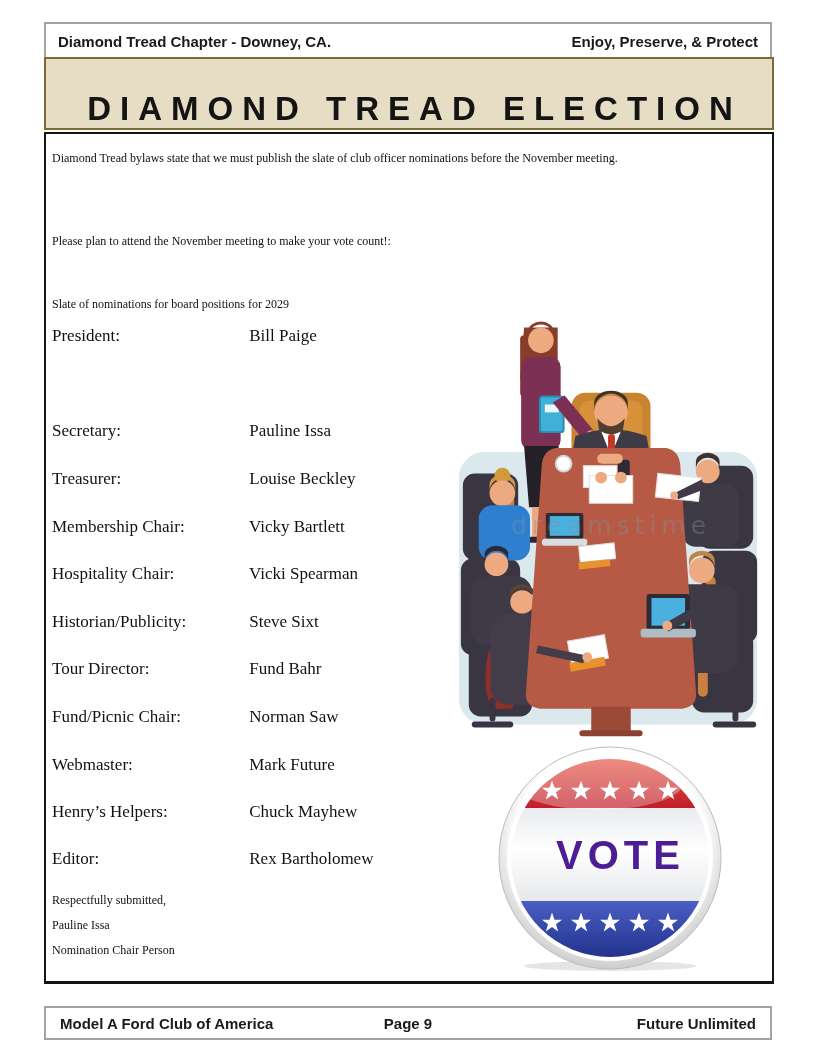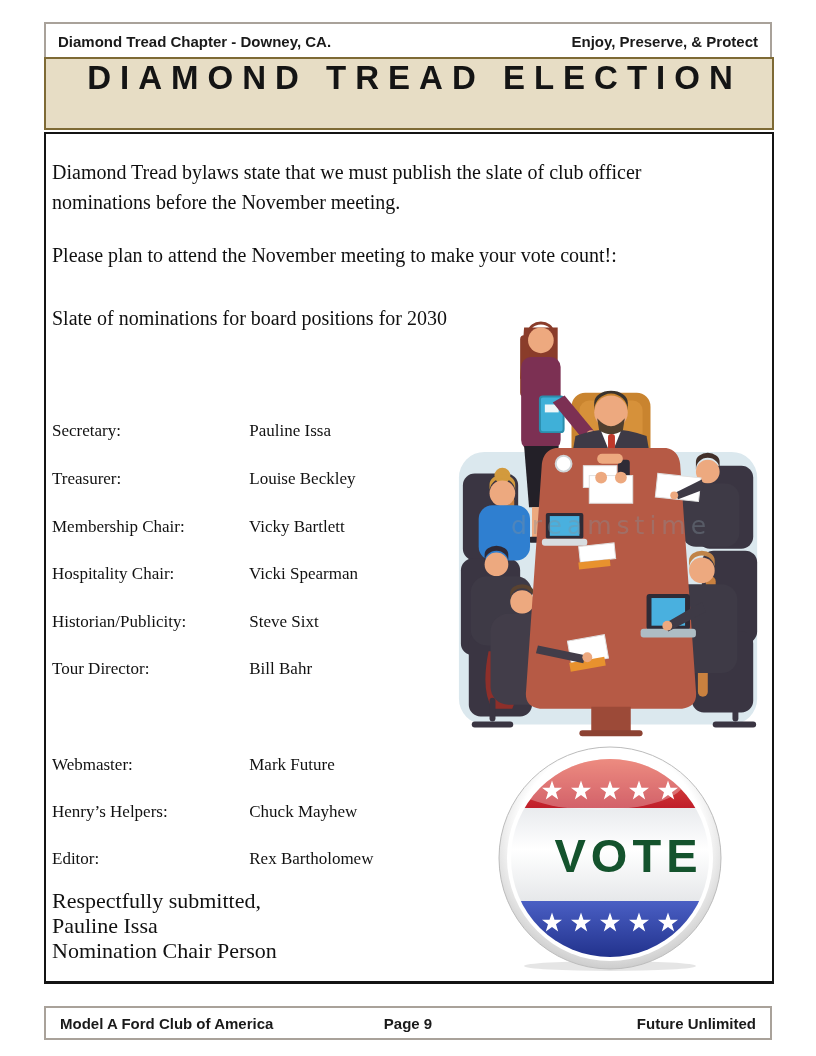--- a/index.html
+++ b/index.html
@@ -8,52 +8,52 @@
 
   
   .header-box{position:absolute;left:44px;top:22px;width:728px;height:38px;
     border:2px solid #a9a29a;box-sizing:border-box;
     display:flex;justify-content:space-between;align-items:center;padding:0 12px;
     font-family:"Liberation Sans", sans-serif;font-weight:bold;font-size:15px;color:#1a1a1a;}
 
   
   .banner{position:absolute;left:44px;top:57px;width:730px;height:73px;
     background:#e7ddc5;border:2px solid #7e6a35;box-sizing:border-box;
-    display:flex;align-items:flex-start;justify-content:center;padding-left:11px;}
+    display:flex;align-items:flex-end;justify-content:center;padding-left:11px;}
   .banner .title{font-family:"Liberation Sans", sans-serif;font-weight:bold;
     font-size:33px;letter-spacing:9px;color:#141414;}
 
   
   .main-box{position:absolute;left:44px;top:132px;width:730px;height:852px;
     border:2px solid #141414;border-bottom-width:3px;box-sizing:border-box;background:#fff;}
 
-  .para{position:absolute;left:52px;font-size:20px;line-height:1.5;color:#101010;}
+  .para{position:absolute;left:52px;font-size:12px;line-height:1.5;color:#101010;}
   .intro{top:137px;width:690px;}
   .attend{top:220px;width:690px;}
   .slate{top:283px;width:690px;}
 
   .nom-row{position:absolute;left:52px;font-size:17px;white-space:nowrap;}
   .nom-row .pos{display:inline-block;width:193px;}
 
-  .closing{position:absolute;left:52px;top:888px;font-size:22px;line-height:25px;}
+  .closing{position:absolute;left:52px;top:888px;font-size:12px;line-height:25px;}
 
   
   .meeting{position:absolute;left:453px;top:303px;width:316px;height:437px;}
   .meeting svg{position:absolute;left:0;top:0;}
   .watermark{position:absolute;left:0;top:208px;width:100%;text-align:center;
     font-family:"DejaVu Sans", sans-serif;font-size:25px;letter-spacing:5px;
     color:rgba(130,145,155,0.38);pointer-events:none;}
 
   
   .vote-badge{position:absolute;left:498px;top:746px;width:224px;height:226px;}
   .vote-badge svg{position:absolute;left:0;top:0;}
-  .vote-text{position:absolute;left:16px;top:64px;width:224px;height:90px;
+  .vote-text{position:absolute;left:8px;top:64px;width:224px;height:90px;
     display:flex;align-items:center;justify-content:center;
-    font-family:"Liberation Sans", sans-serif;font-weight:bold;font-size:47px;
-    letter-spacing:5px;padding-left:5px;box-sizing:border-box;color:#14532d;}
+    font-family:"Liberation Sans", sans-serif;font-weight:bold;font-size:40px;
+    letter-spacing:5px;padding-left:5px;box-sizing:border-box;color:#4c1d95;}
 
   
   .footer-box{position:absolute;left:44px;top:1006px;width:728px;height:34px;
     border:2px solid #a9a29a;box-sizing:border-box;
     display:grid;grid-template-columns:1fr auto 1fr;align-items:center;padding:0 14px;
     font-family:"Liberation Sans", sans-serif;font-weight:bold;font-size:15px;color:#1a1a1a;}
   .footer-box .f-right{text-align:right;padding-left:37px;}
   .footer-box .f-center{text-align:center;}
 </style>
 </head>
@@ -67,22 +67,26 @@
   </div>
 
   <div class="banner">
     <span class="title">DIAMOND TREAD ELECTION</span>
   </div>
 
   <div class="main-box"></div>
 
   <p class="para intro">Diamond Tread bylaws state that we must publish the slate of club officer nominations before the November meeting.</p>
   <p class="para attend">Please plan to attend the November meeting to make your vote count!:</p>
-  <p class="para slate">Slate of nominations for board positions for 2030</p>
-
+  <p class="para slate">Slate of nominations for board positions for 2029</p>
+
+  <div class="nom-row" style="top:326px">
+    <span class="pos">President:</span>
+    <span class="nom">Bill Paige</span>
+  </div>
   <div class="nom-row" style="top:421px">
     <span class="pos">Secretary:</span>
     <span class="nom">Pauline Issa</span>
   </div>
   <div class="nom-row" style="top:469px">
     <span class="pos">Treasurer:</span>
     <span class="nom">Louise Beckley</span>
   </div>
   <div class="nom-row" style="top:517px">
     <span class="pos">Membership Chair:</span>
@@ -91,21 +95,25 @@
   <div class="nom-row" style="top:564px">
     <span class="pos">Hospitality Chair:</span>
     <span class="nom">Vicki Spearman</span>
   </div>
   <div class="nom-row" style="top:612px">
     <span class="pos">Historian/Publicity:</span>
     <span class="nom">Steve Sixt</span>
   </div>
   <div class="nom-row" style="top:659px">
     <span class="pos">Tour Director:</span>
-    <span class="nom">Bill Bahr</span>
+    <span class="nom">Fund Bahr</span>
+  </div>
+  <div class="nom-row" style="top:707px">
+    <span class="pos">Fund/Picnic Chair:</span>
+    <span class="nom">Norman Saw</span>
   </div>
   <div class="nom-row" style="top:755px">
     <span class="pos">Webmaster:</span>
     <span class="nom">Mark Future</span>
   </div>
   <div class="nom-row" style="top:802px">
     <span class="pos">Henry’s Helpers:</span>
     <span class="nom">Chuck Mayhew</span>
   </div>
   <div class="nom-row" style="top:849px">

